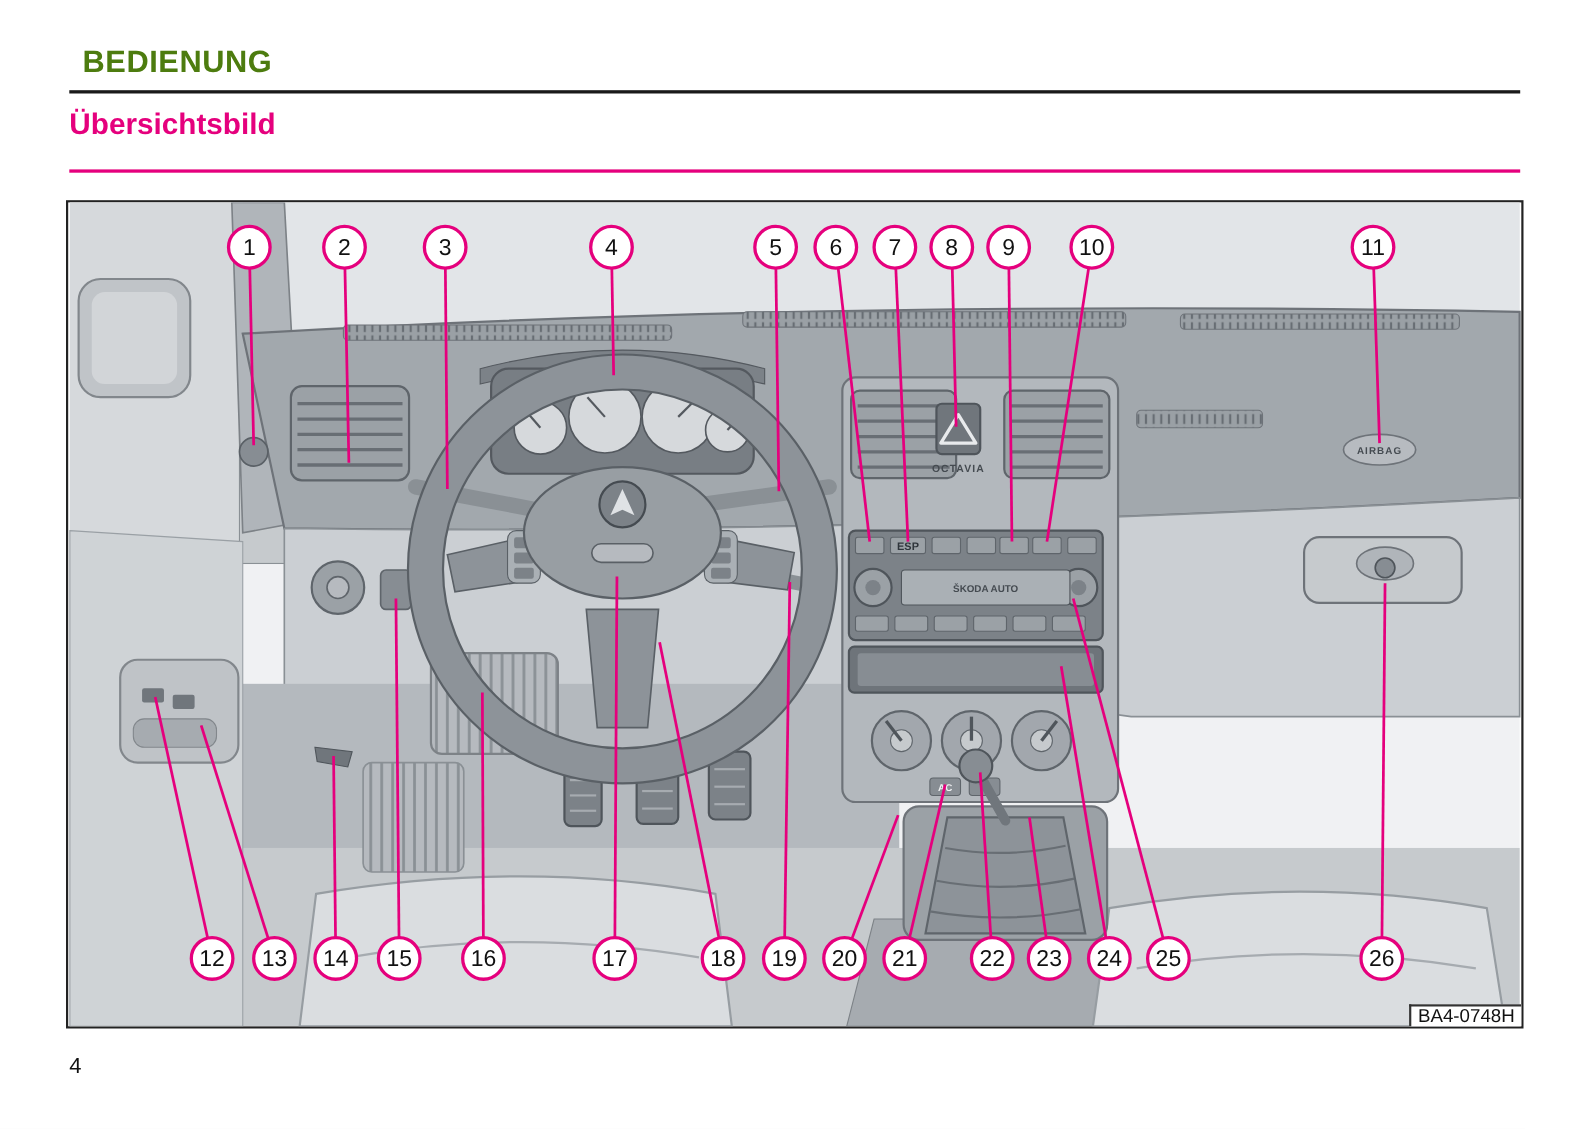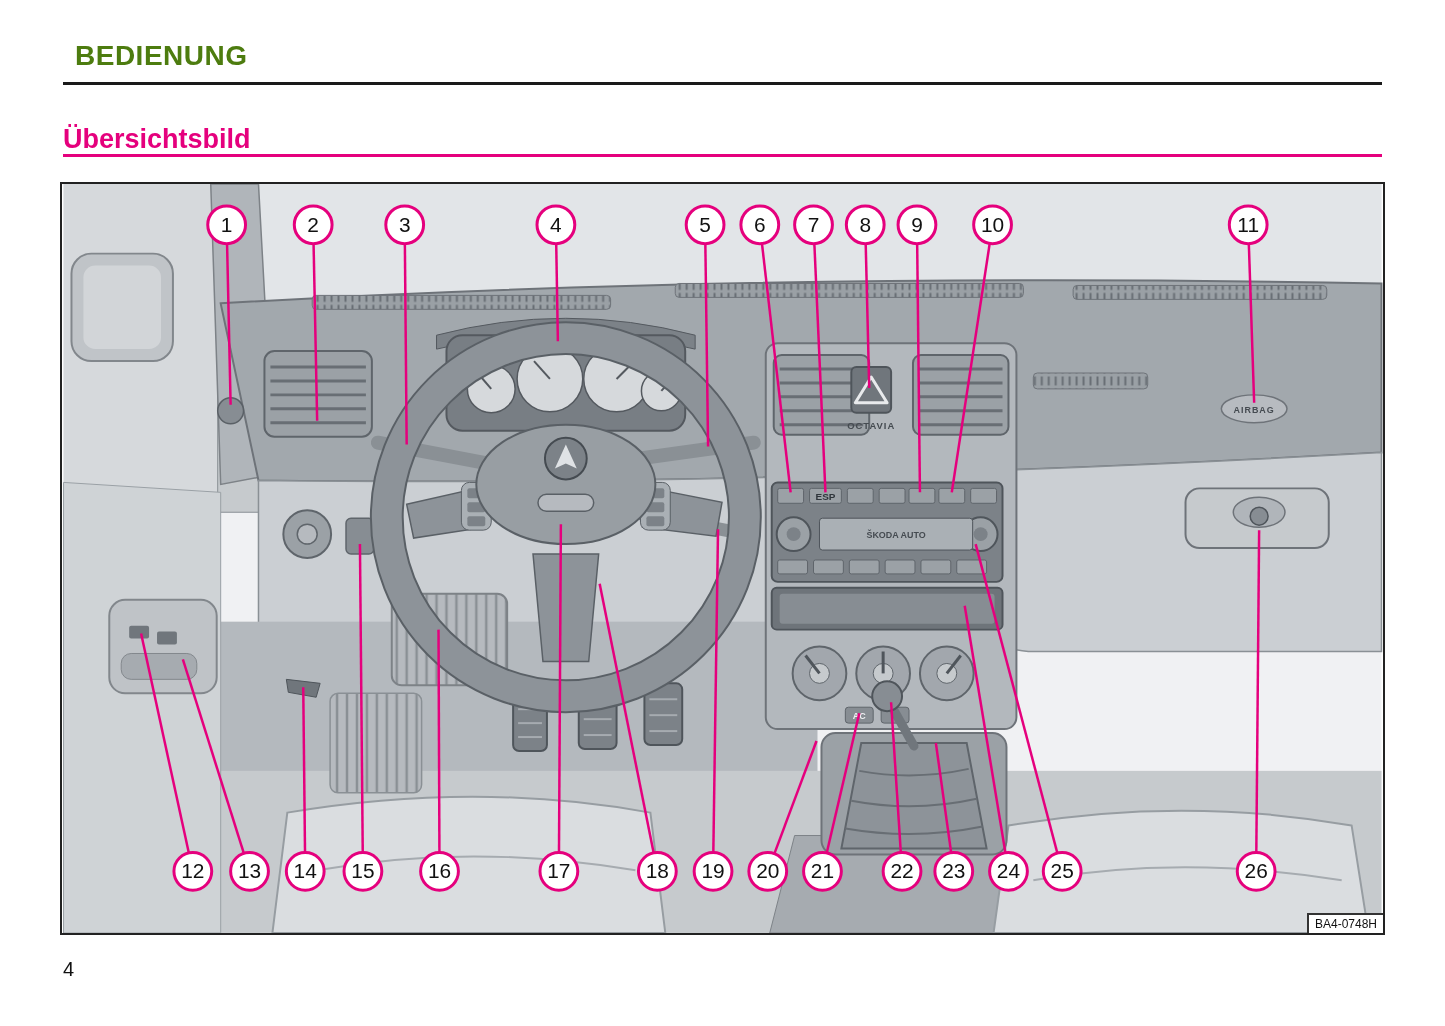--- a/index.html
+++ b/index.html
@@ -12,35 +12,35 @@
     color: #1a1a1a;
   }
   .heading {
     position: absolute; left: 75px; top: 40px;
     font-size: 28px; font-weight: bold; letter-spacing: 0.5px; color: #4d7c0f;
   }
   .rule-black {
     position: absolute; left: 63px; top: 82px; width: 1319px; height: 3px; background: #1a1a1a;
   }
   .subheading {
-    position: absolute; left: 63px; top: 124px;
+    position: absolute; left: 63px; top: 98px;
     font-size: 27px; font-weight: bold; color: var(--accent);
   }
   .rule-accent {
     position: absolute; left: 63px; top: 154px; width: 1319px; height: 3px; background: var(--accent);
   }
   .figure {
     position: absolute; left: 60px; top: 182px; width: 1325px; height: 753px;
     border: 2px solid #222; background: #fff;
   }
   .figure svg { display: block; width: 100%; height: 100%; }
   .figure-code {
     position: absolute; right: 0; bottom: 0;
     border-top: 2px solid #333; border-left: 2px solid #333;
-    background: #fff; font-size: 12px; line-height: 14px;
+    background: #fff; font-size: 17px; line-height: 14px;
     padding: 2px 6px; color: #111;
   }
   .page-number {
     position: absolute; left: 63px; top: 958px; font-size: 20px; color: #111;
   }
   svg text { font-family: "Liberation Sans", sans-serif; }
   .callout-num { font-size: 21px; font-weight: 500; fill: #111; }
   .illu-label { fill: #454b51; font-weight: bold; }
 </style>
 </head>

